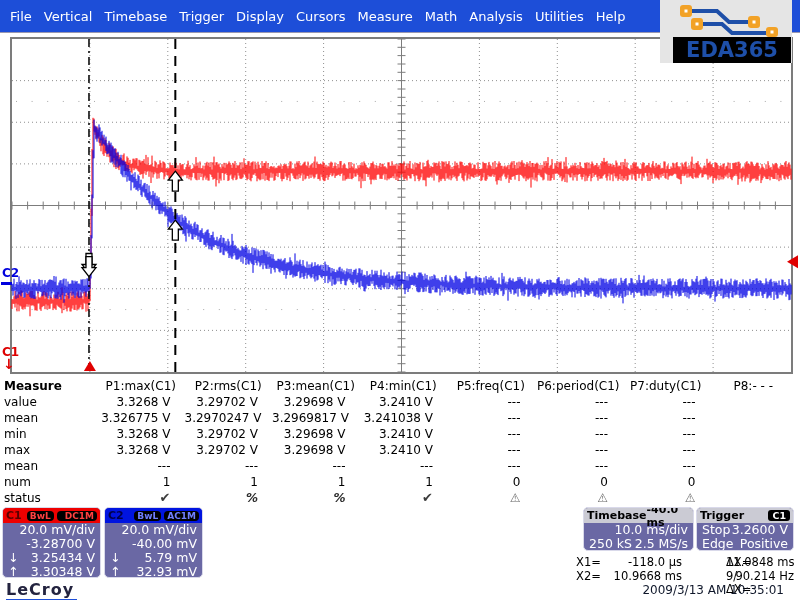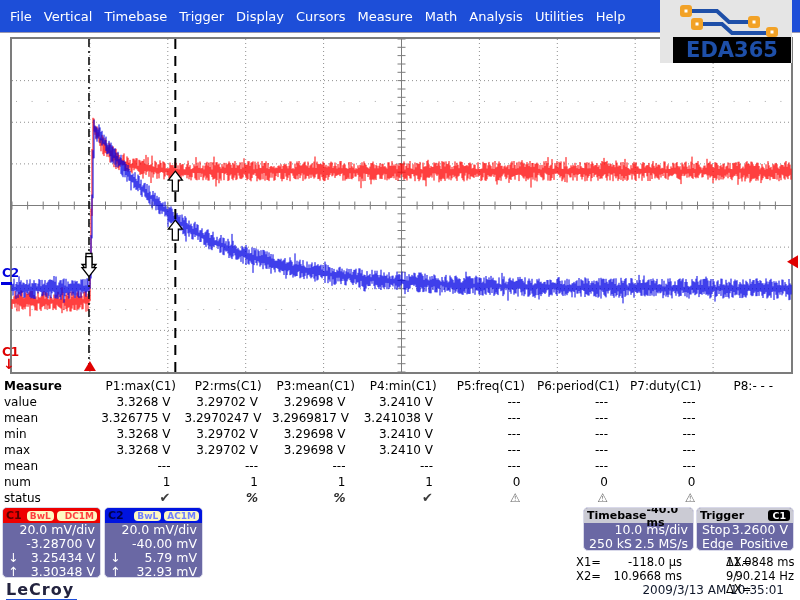--- a/index.html
+++ b/index.html
@@ -45,21 +45,21 @@
   .mtable .vcell{text-align:right;padding-right:14px;white-space:nowrap;}
   .st-check{color:#3c3c3c;font-size:13px;}
   .st-pct{color:#2c2c2c;font-weight:bold;font-size:12px;font-style:italic;}
   .st-warn{color:#666666;font-size:12px;}
   
   .dbox{
     position:absolute;top:507px;background:#6a68a4;border:1px solid #d9d9ea;
     border-radius:5px;overflow:hidden;box-sizing:border-box;color:#ffffff;
   }
   .dhead{height:15px;display:flex;align-items:center;padding:0 3px;font-size:11px;font-weight:bold;}
-  .badge{background:#fef9c3;border-radius:4px;font-size:9px;font-weight:bold;padding:0 3px;margin-left:3px;line-height:11px;}
+  .badge{background:#000000;border-radius:4px;font-size:9px;font-weight:bold;padding:0 3px;margin-left:3px;line-height:11px;}
   .drow{font-size:12.5px;line-height:14px;text-align:right;padding:0 5px;white-space:nowrap;}
   .drow.flex{display:flex;justify-content:space-between;text-align:left;}
   .chan1{left:2px;width:99px;height:71px;}
   .chan2{left:104px;width:99px;height:71px;}
   .tbbox{left:583px;width:111px;height:44px;}
   .trbox{left:696px;width:98px;height:44px;}
   .graybar{background:#cbcbd4;color:#000;}
   .graybar .hval{margin-left:auto;font-weight:bold;}
   .srcpill{background:#000;color:#fff;border-radius:3px;font-size:9.5px;padding:0 4px;margin-left:auto;line-height:11px;font-weight:bold;}
   

